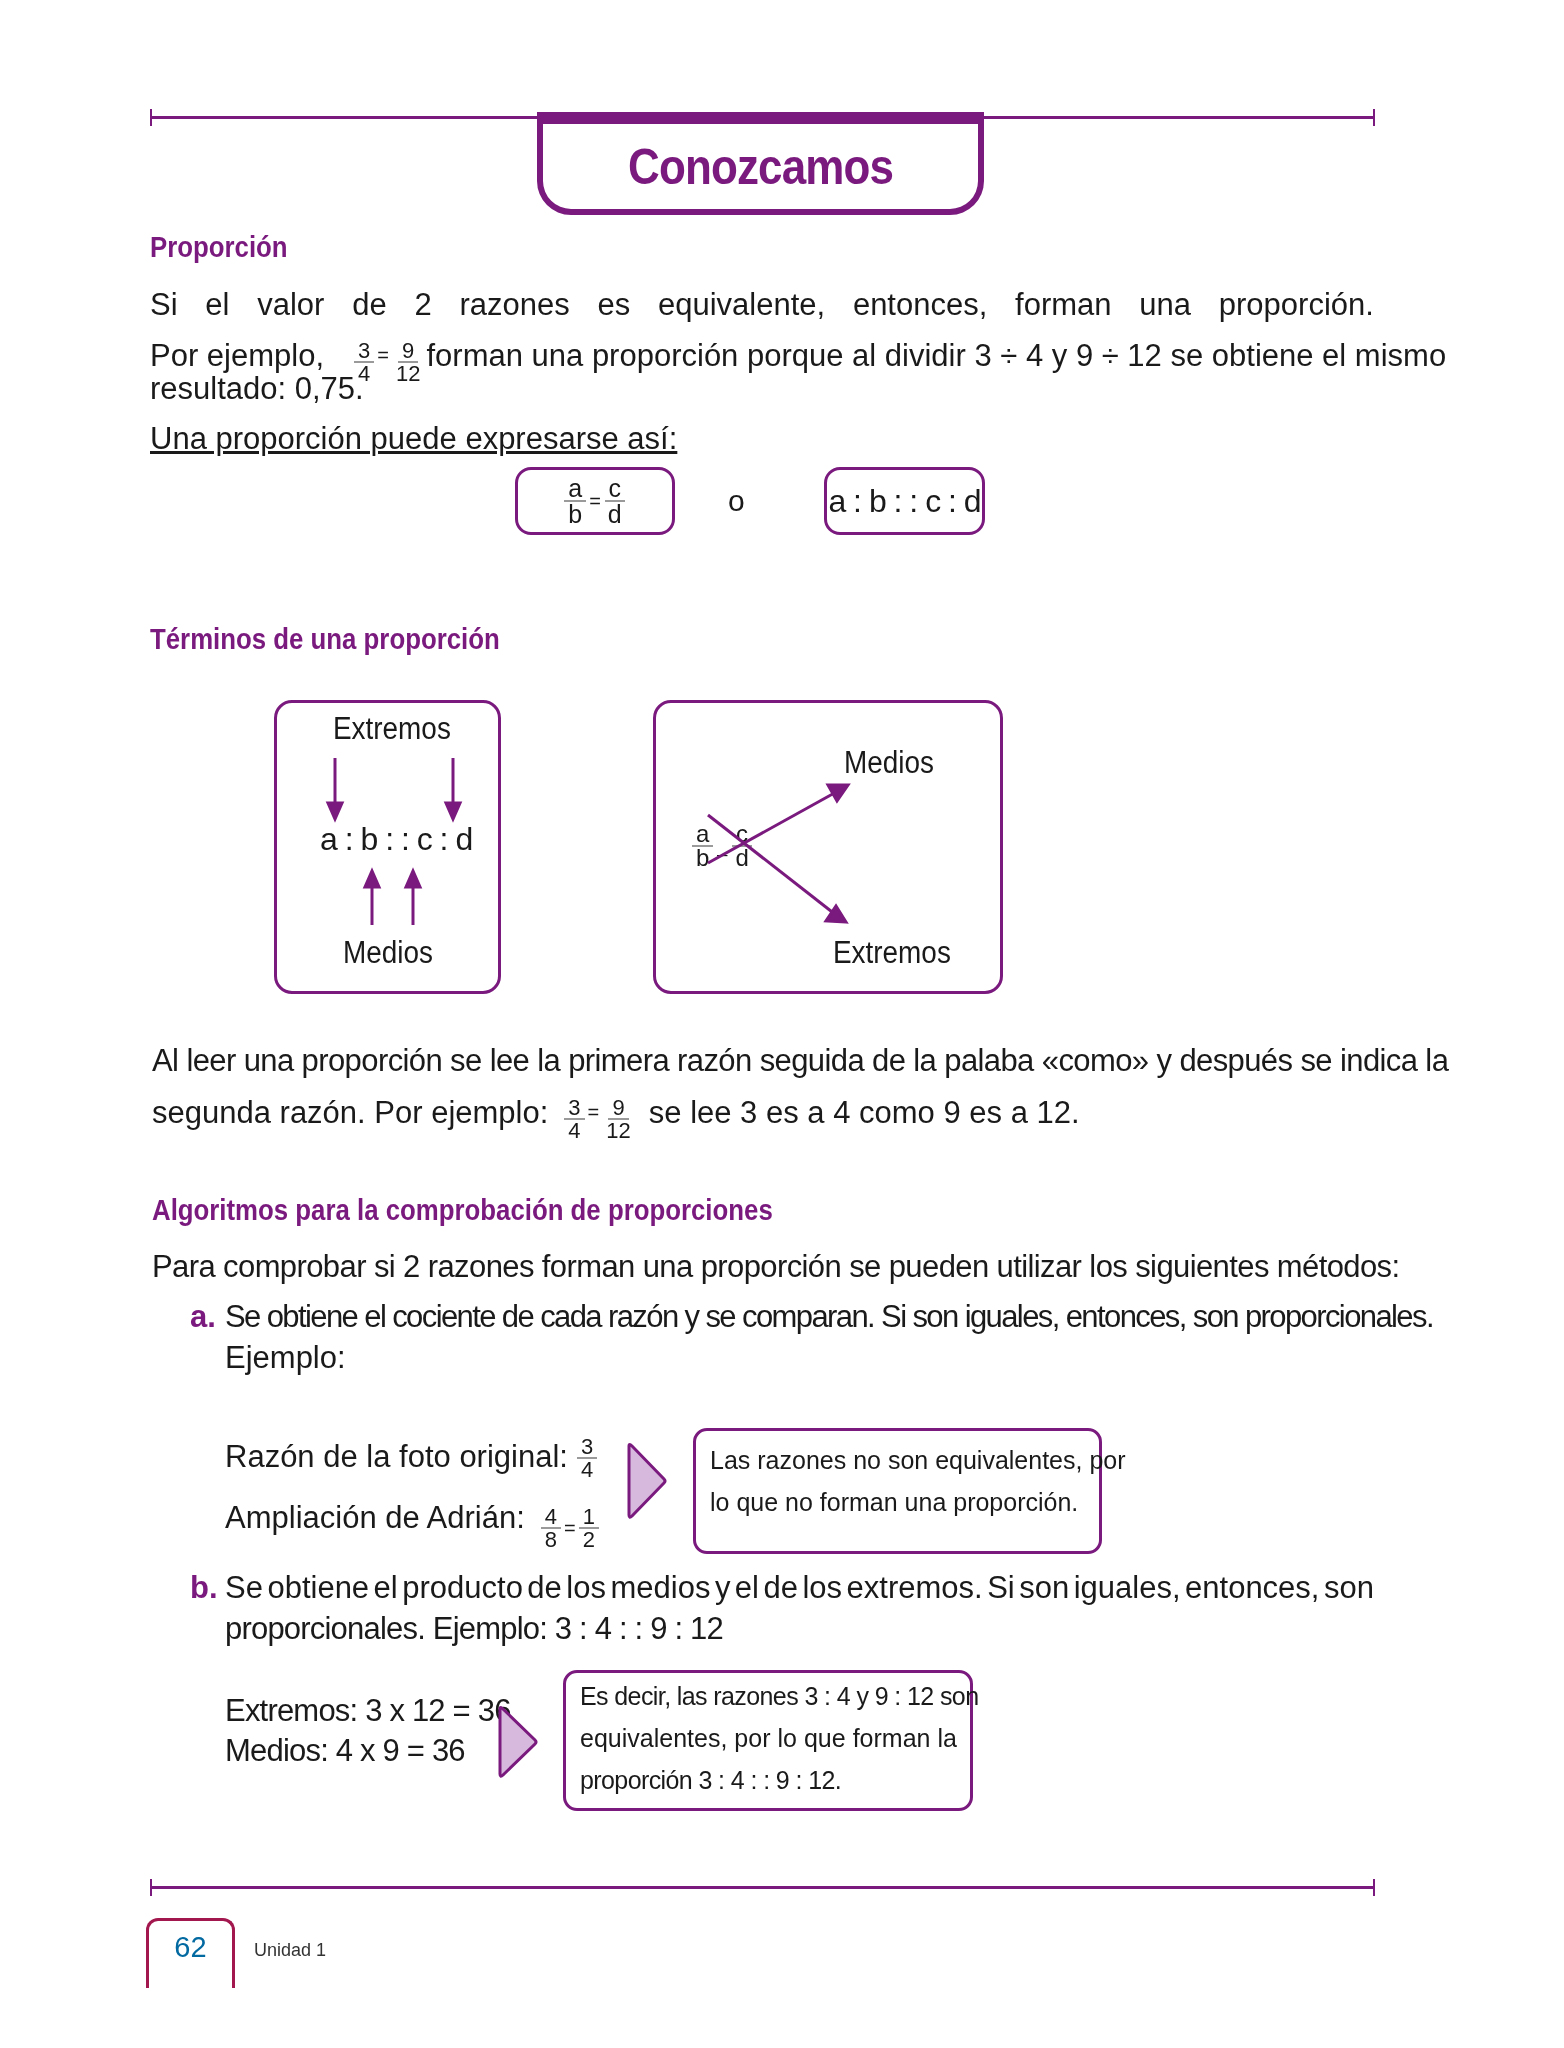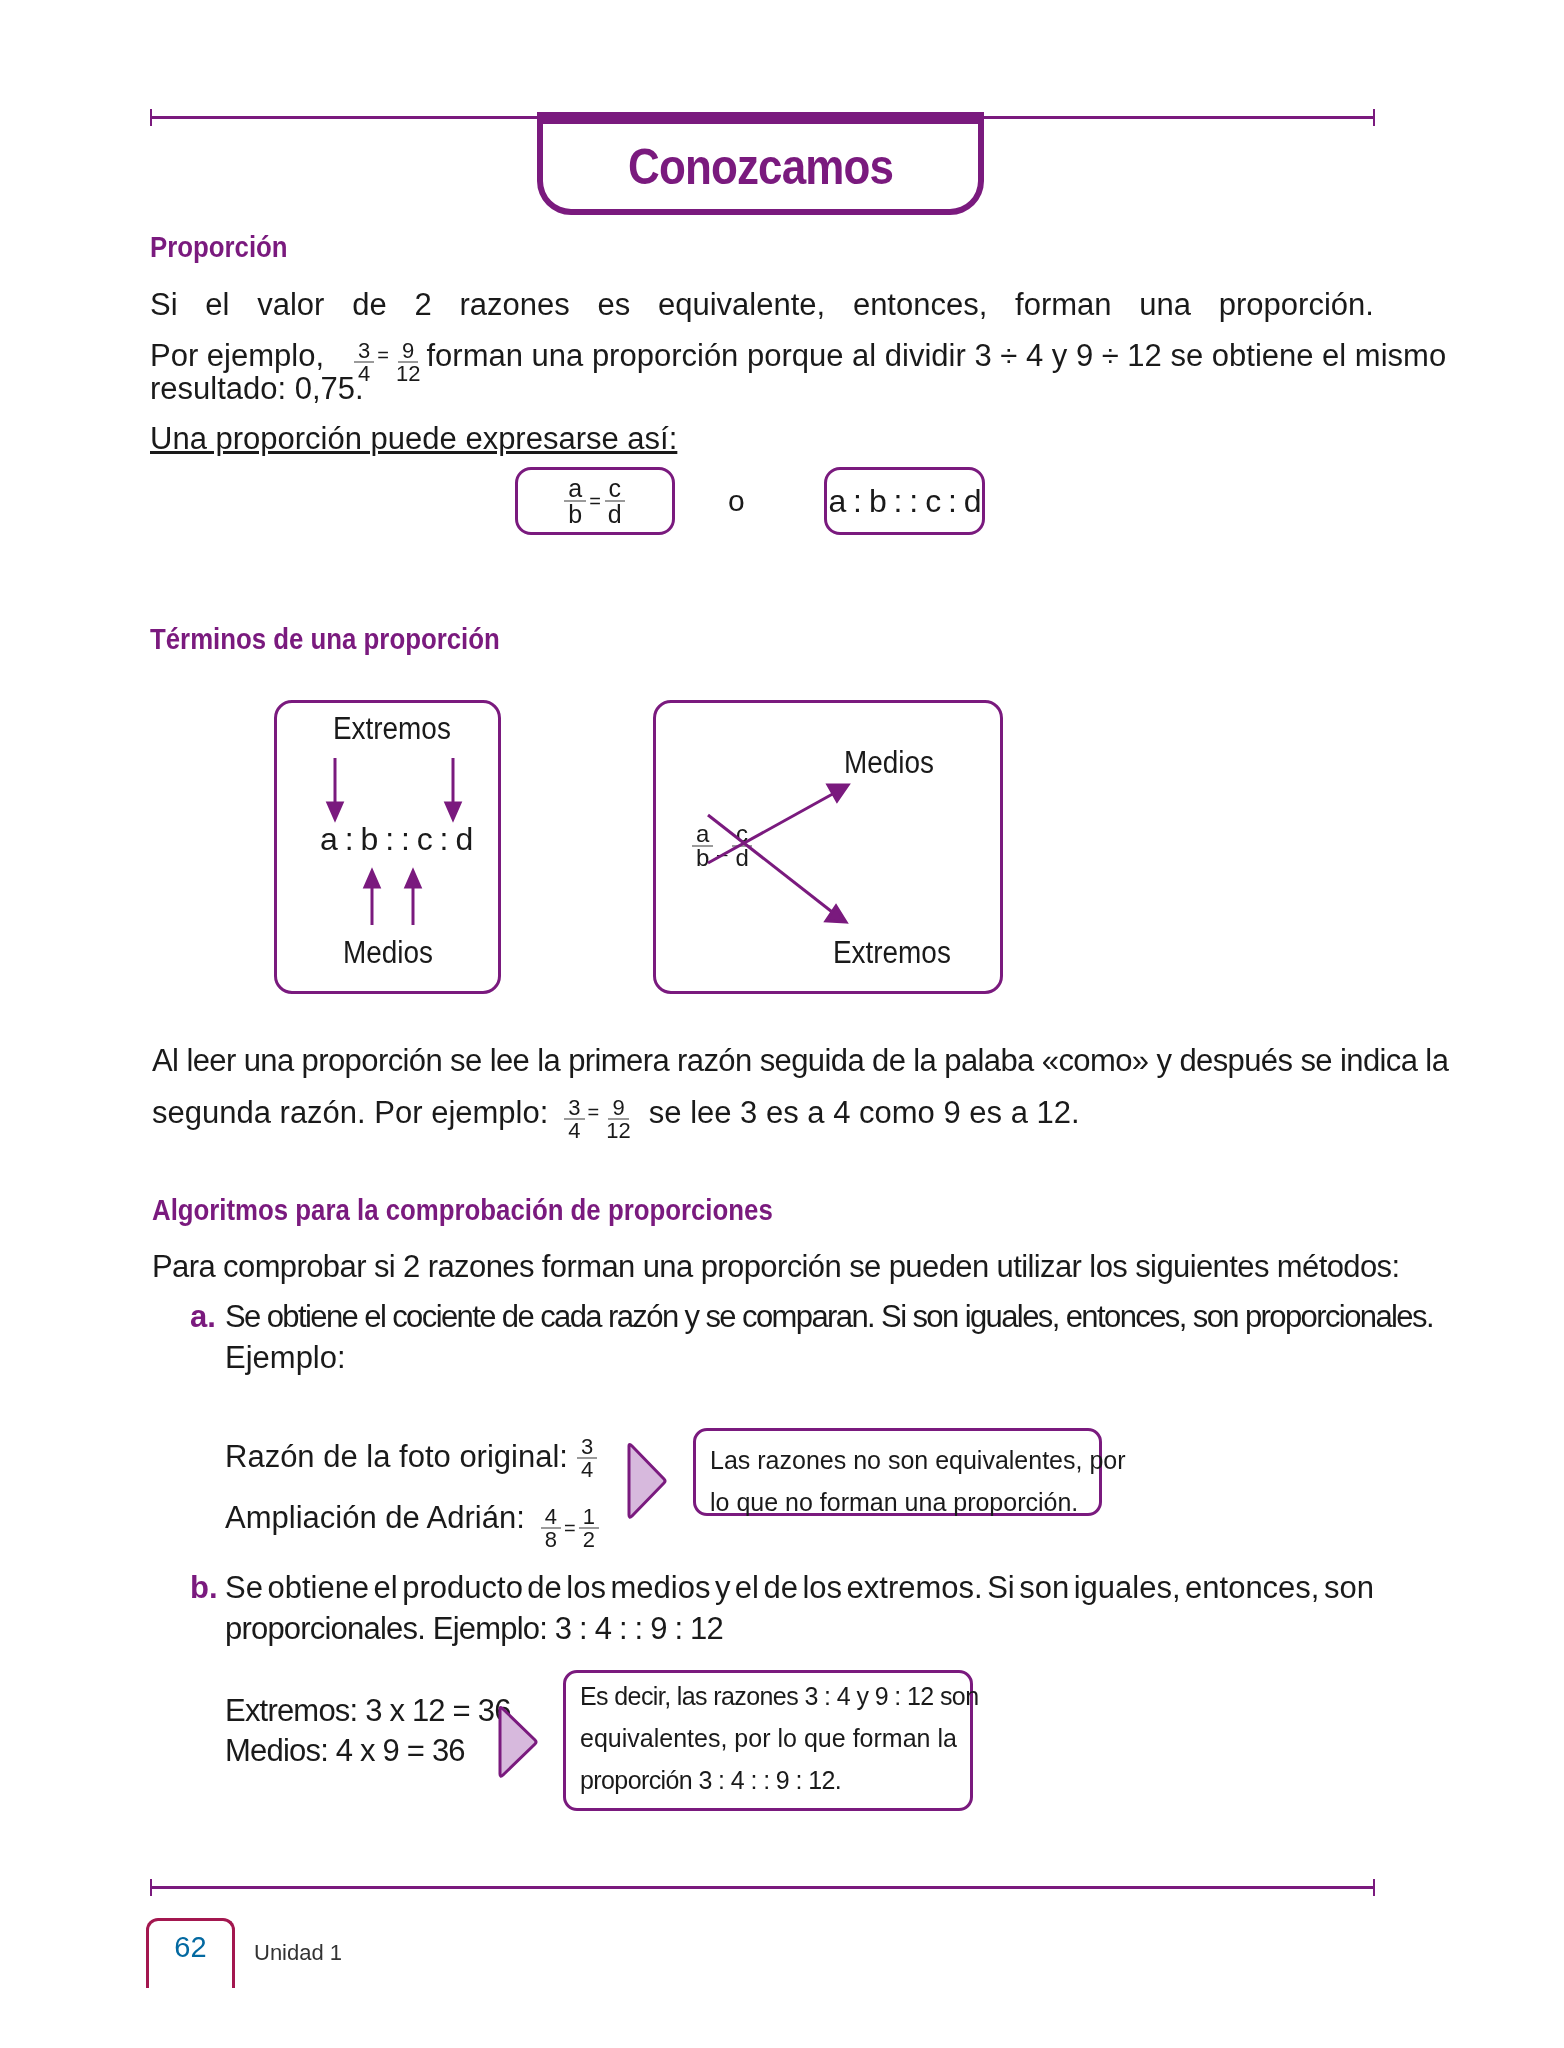--- a/index.html
+++ b/index.html
@@ -179,21 +179,21 @@
   <span class="frac" style="margin-top:22px;">
     <span class="n">1</span>
     <span class="d">2</span>
   </span>
 </div>
 
 <svg class="tri" style="left:626px; top:1442px;" width="42" height="78" viewBox="0 0 42 78">
   <path d="M3,4 Q3,1 6,4 L38,37 Q40,39 38,41 L6,74 Q3,77 3,73 Z" fill="#d7b9dd" stroke="#7a1a7e" stroke-width="3" stroke-linejoin="round"></path>
 </svg>
 
-<div class="box" style="left:693px; top:1428px; width:409px; height:88px; border-radius:14px;">
+<div class="box" style="left:693px; top:1428px; width:409px; height:126px; border-radius:14px;">
   <div class="note" style="left:14px; top:8px; white-space:nowrap;">Las razones no son equivalentes, por</div>
   <div class="note" style="left:14px; top:50px; white-space:nowrap;">lo que no forman una proporción.</div>
 </div>
 
 <div class="p" style="left:190px; top:1567px; font-weight:bold; color:#7a1a7e;">b.</div>
 <div class="p" style="left:225px; top:1567px; width:1149px; display:flex; justify-content:space-between;">
   <span>Se</span>
   <span>obtiene</span>
   <span>el</span>
   <span>producto</span>
@@ -231,13 +231,13 @@
     <span>la</span>
   </div>
   <div class="note" style="left:14px; top:86px; white-space:nowrap; letter-spacing:-0.6px;">proporción 3 : 4 : : 9 : 12.</div>
 </div>
 
 <div class="hline" style="left:150px; top:1886px; width:1225px;"></div>
 
 <div class="pagebox">
   <span>62</span>
 </div>
-<div class="abs" style="left:254px; top:1940px; font-size:22px; color:#333;">Unidad 1</div>
+<div class="abs" style="left:254px; top:1940px; font-size:18px; color:#333;">Unidad 1</div>
 
 </body></html>

